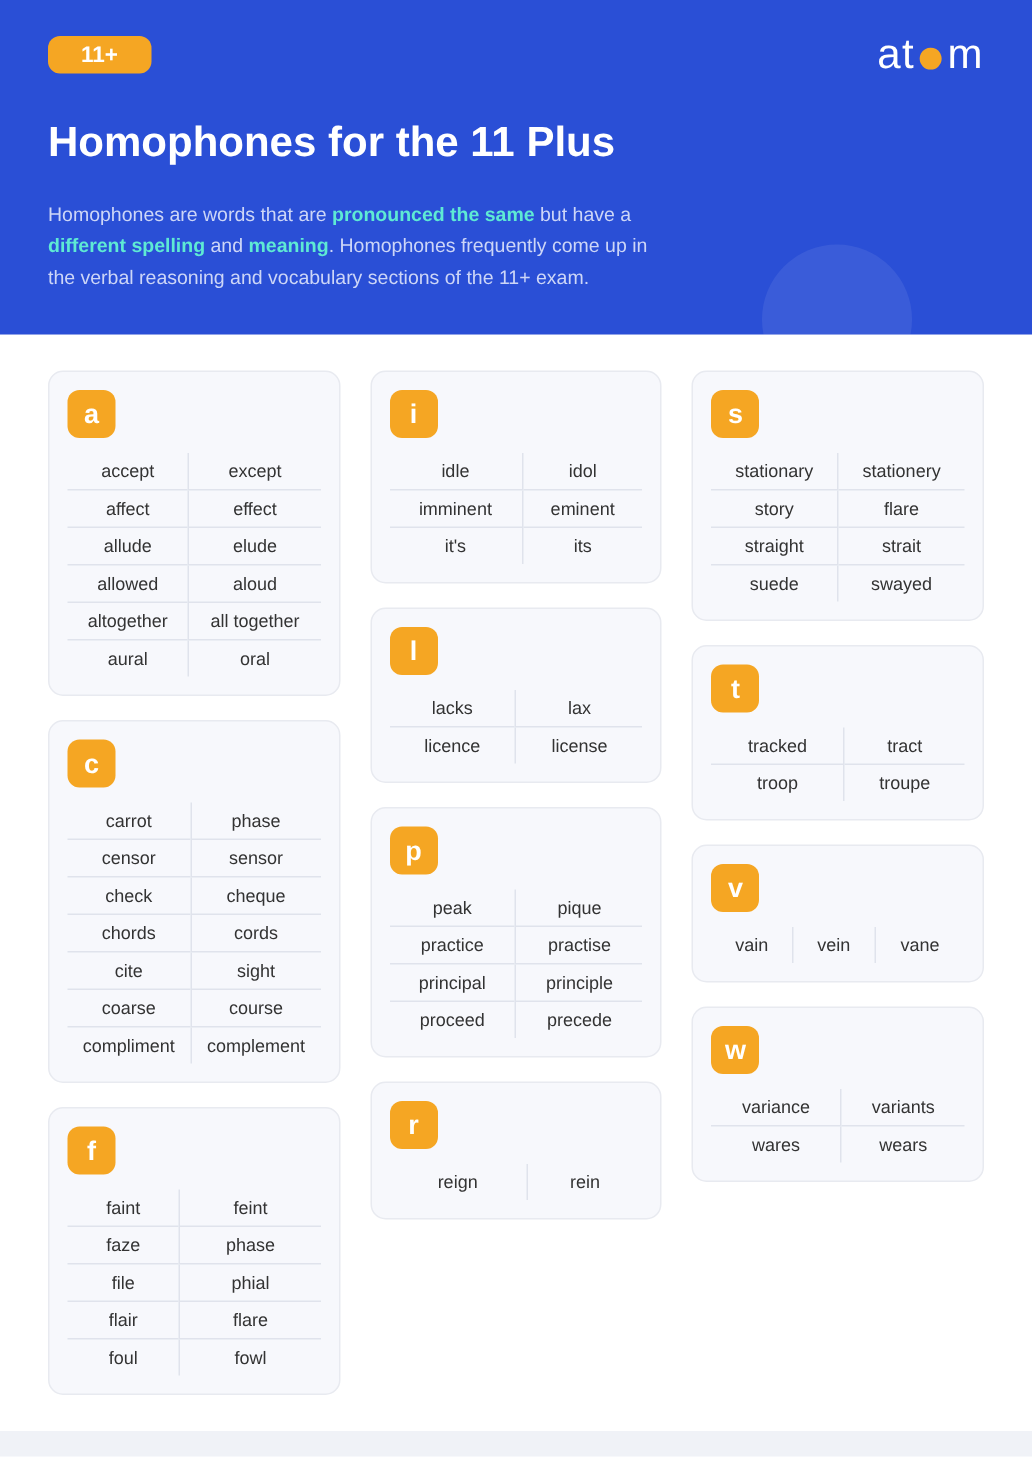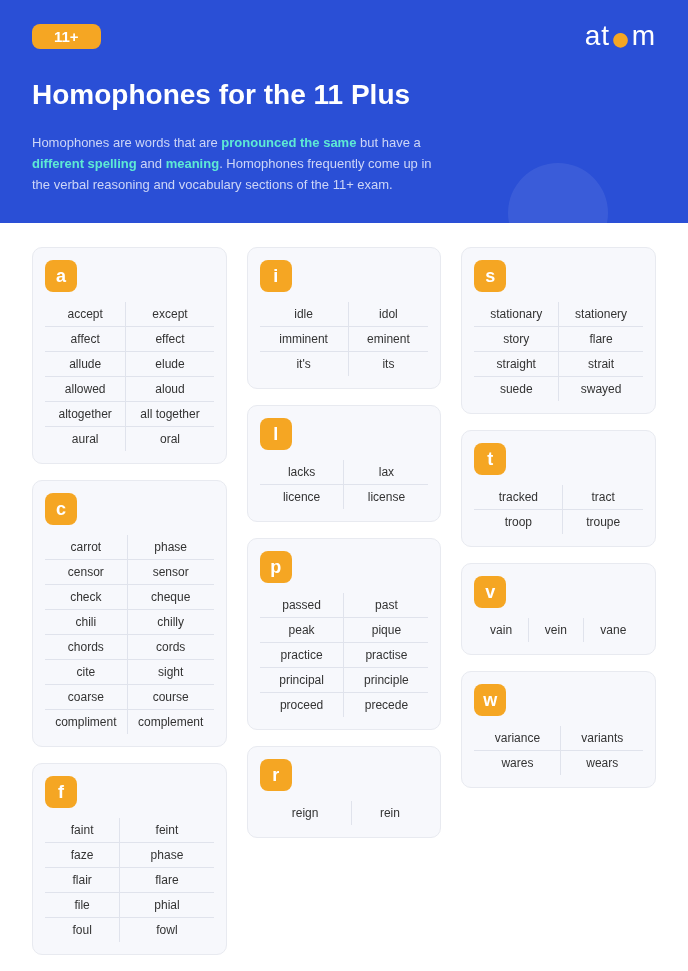--- a/index.html
+++ b/index.html
@@ -194,24 +194,20 @@
             </tr>
         <tr>
               <td>censor</td>
               <td>sensor</td>
             </tr>
         <tr>
               <td>check</td>
               <td>cheque</td>
             </tr>
         <tr>
-              <td>chili</td>
-              <td>chilly</td>
-            </tr>
-        <tr>
               <td>chords</td>
               <td>cords</td>
             </tr>
         <tr>
               <td>cite</td>
               <td>sight</td>
             </tr>
         <tr>
               <td>coarse</td>
               <td>course</td>
@@ -232,28 +228,28 @@
         <tbody>
             <tr>
               <td>faint</td>
               <td>feint</td>
             </tr>
         <tr>
               <td>faze</td>
               <td>phase</td>
             </tr>
         <tr>
+              <td>file</td>
+              <td>phial</td>
+            </tr>
+        <tr>
               <td>flair</td>
               <td>flare</td>
             </tr>
         <tr>
-              <td>file</td>
-              <td>phial</td>
-            </tr>
-        <tr>
               <td>foul</td>
               <td>fowl</td>
             </tr>
       </tbody>
         </table>
     </div>
 
   </div>
 
   <div>
@@ -295,24 +291,20 @@
       </tbody>
         </table>
     </div>
 
     <div style="height:16px"></div>
 
     <div class="section-card">
       <div class="section-letter">p</div>
       <table class="word-table">
         <tbody>
-            <tr>
-              <td>passed</td>
-              <td>past</td>
-            </tr>
         <tr>
               <td>peak</td>
               <td>pique</td>
             </tr>
         <tr>
               <td>practice</td>
               <td>practise</td>
             </tr>
         <tr>
               <td>principal</td>

